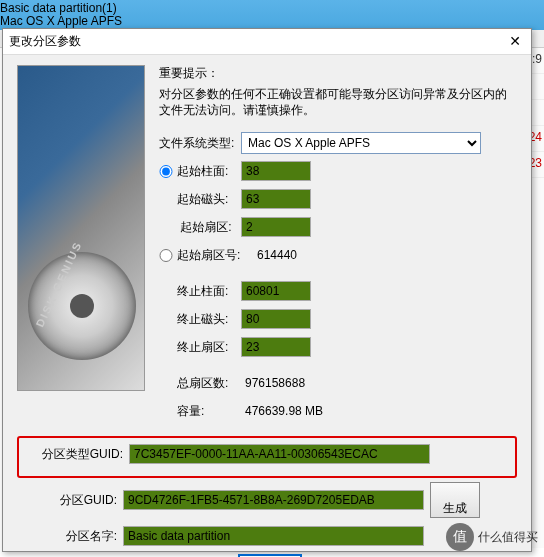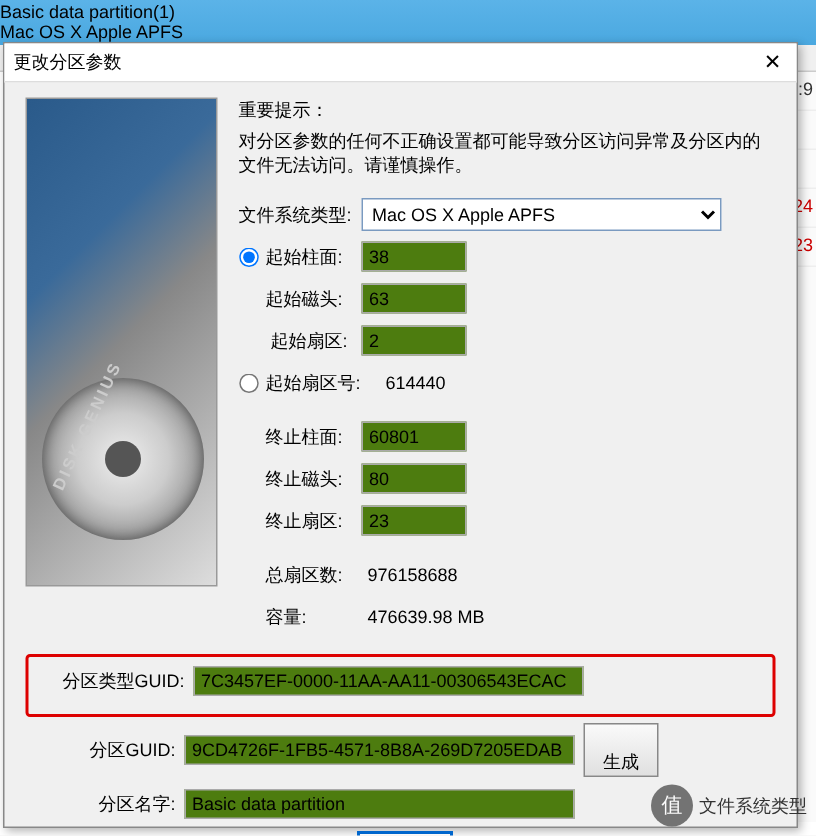--- a/index.html
+++ b/index.html
@@ -21,21 +21,21 @@
 .dglabel{position:absolute;left:-6px;bottom:100px;transform:rotate(-65deg);color:#ccc;font-size:11px;font-weight:bold;letter-spacing:2px}
 .fields{flex:1}
 .hint-t{font-weight:normal;margin-bottom:4px}
 .hint-b{line-height:16px;margin-bottom:14px}
 .row{display:flex;align-items:center;margin-bottom:6px;min-height:22px}
 .row label{width:76px;text-align:left;margin-right:6px}
 .row .radio{width:14px;margin-right:4px}
 .row.indent{padding-left:18px}
 select{height:22px;border:1px solid #7a9ac0;background:#fff;padding:0 2px;width:240px}
 input.txt{height:20px;border:1px solid #aaa;background:#4d7c0f;padding:0 4px;width:70px}
-input.txt.long{width:260px}
+input.txt.long{width:301px}
 .static{padding-left:4px}
 .spacer{height:8px}
 .bottom{margin-top:8px}
 .brow{display:flex;align-items:center;margin-bottom:6px;min-height:24px}
 .brow label{width:100px;text-align:right;margin-right:6px}
 .redbox{border:2px solid #d00;padding:4px;border-radius:3px;margin-bottom:4px}
 .btn{height:22px;border:1px solid #888;background:linear-gradient(#fafafa,#e0e0e0);padding:17px 12px;cursor:pointer;margin-left:6px}
 .btn.ok{border:2px solid #0066cc;padding:0 18px}
 .okrow{text-align:center;margin-top:6px}
 .watermark{position:absolute;right:6px;bottom:6px;display:flex;align-items:center;gap:4px;color:#333;font-size:13px}
@@ -143,14 +143,14 @@
       </div>
       <div class="okrow">
         <button class="btn ok">确定</button>
       </div>
     </div>
   </div>
 </div>
 
 <div class="watermark">
   <div class="wm-icon">值</div>
-  <span>文件系统类型</span>
+  <span>什么值得买</span>
 </div>
 
 </body></html>

